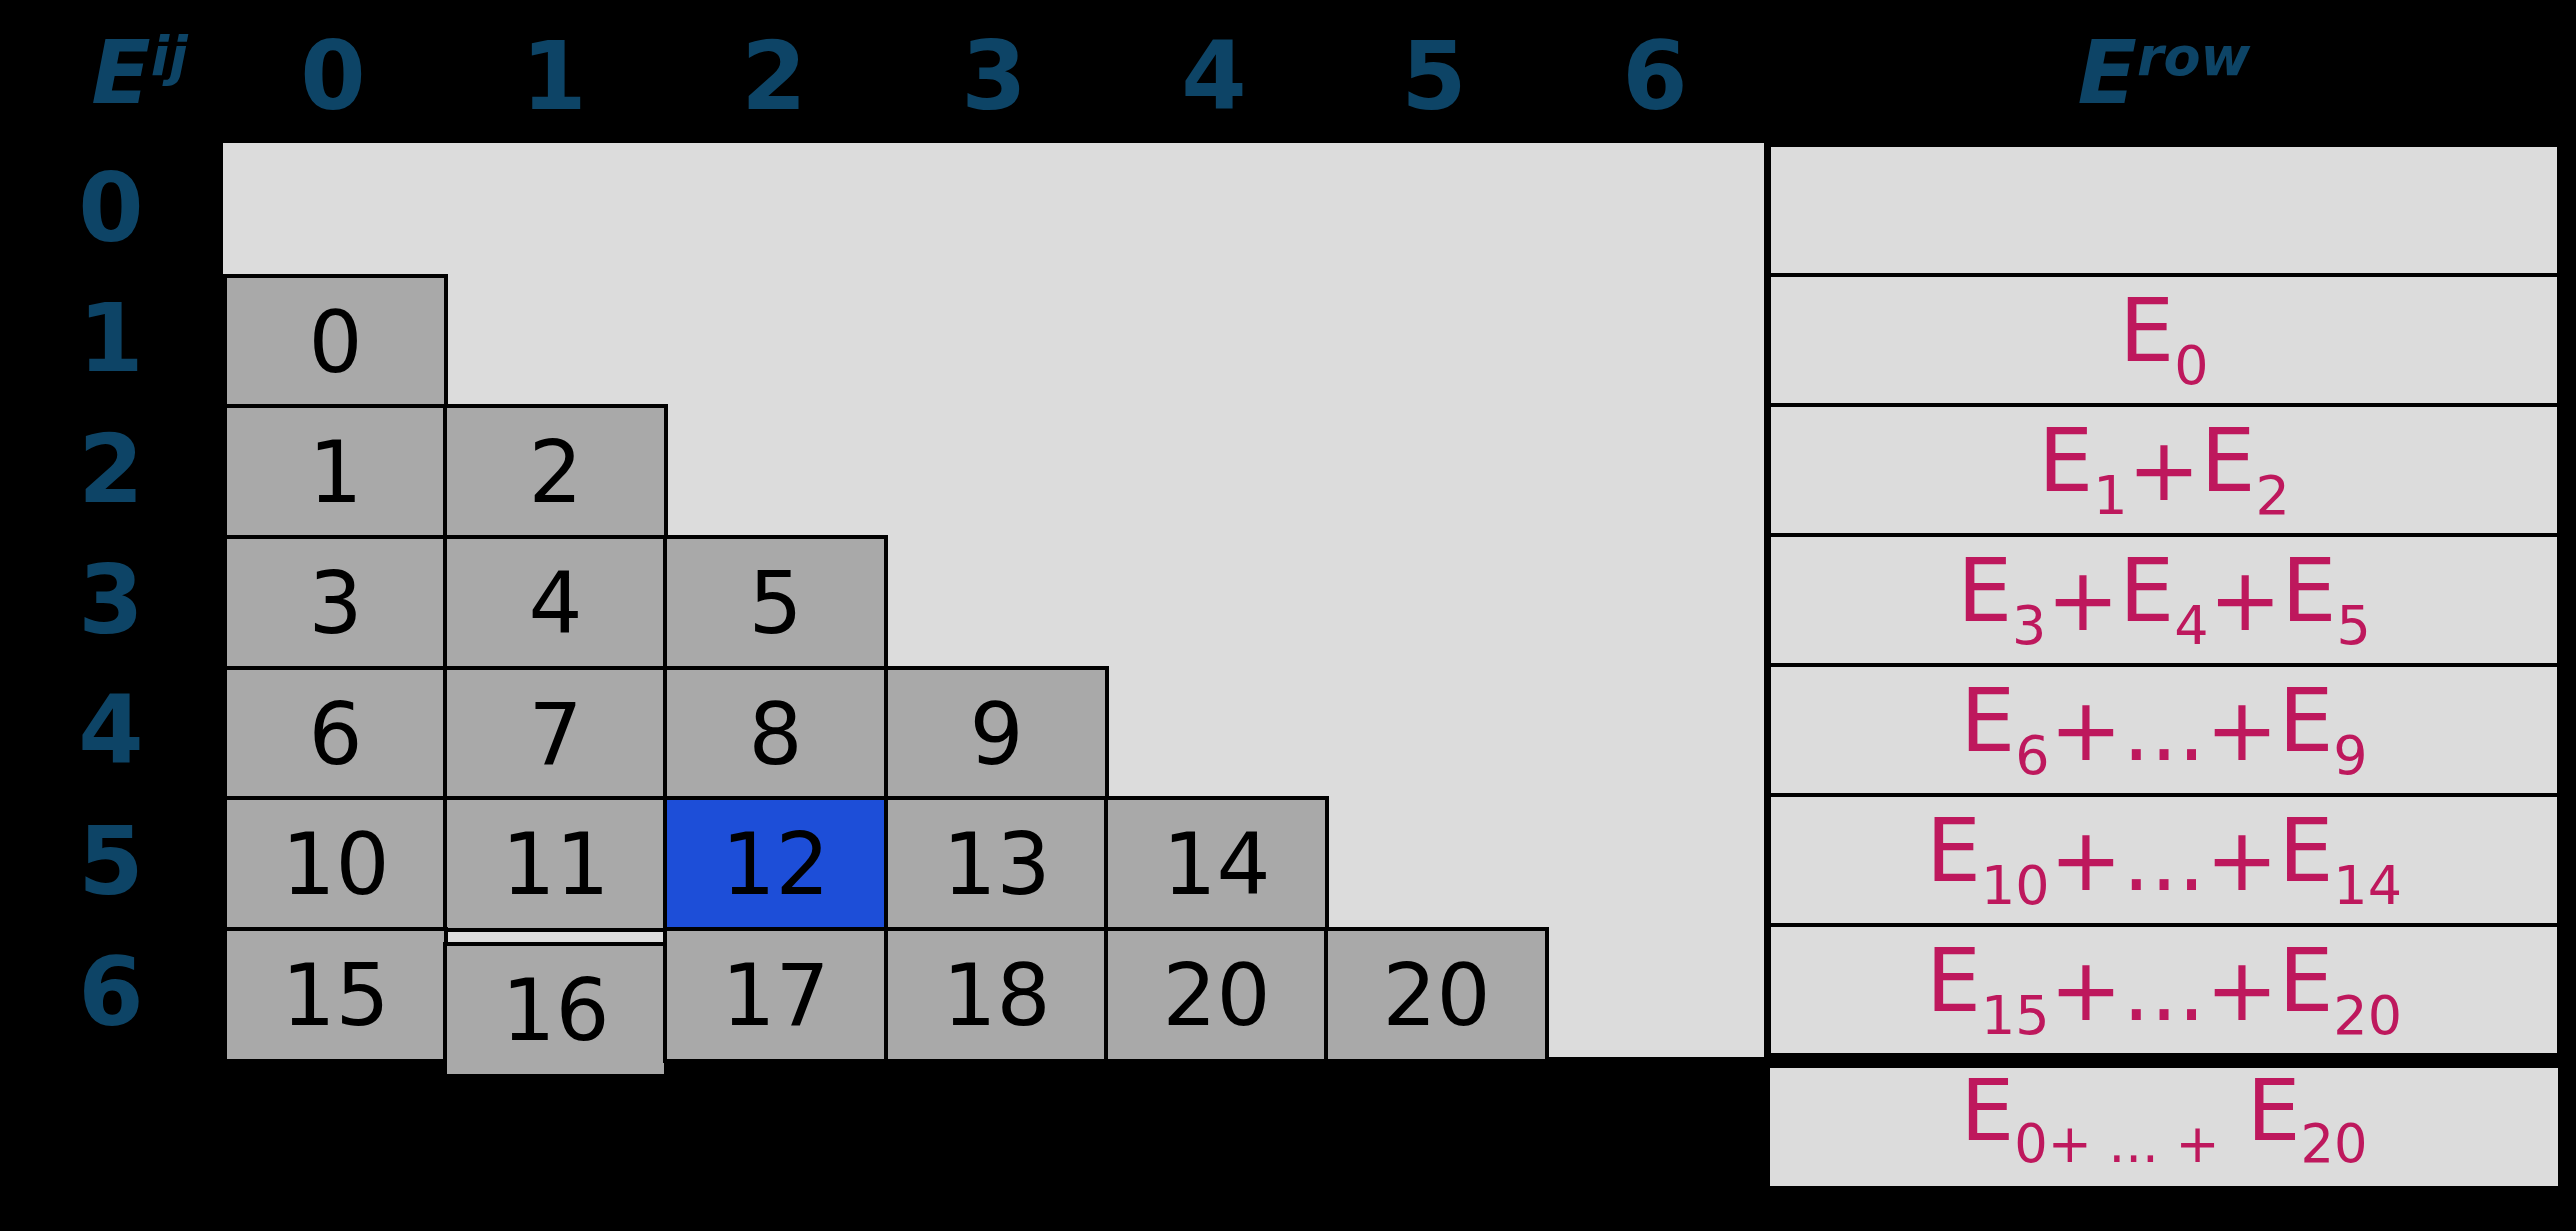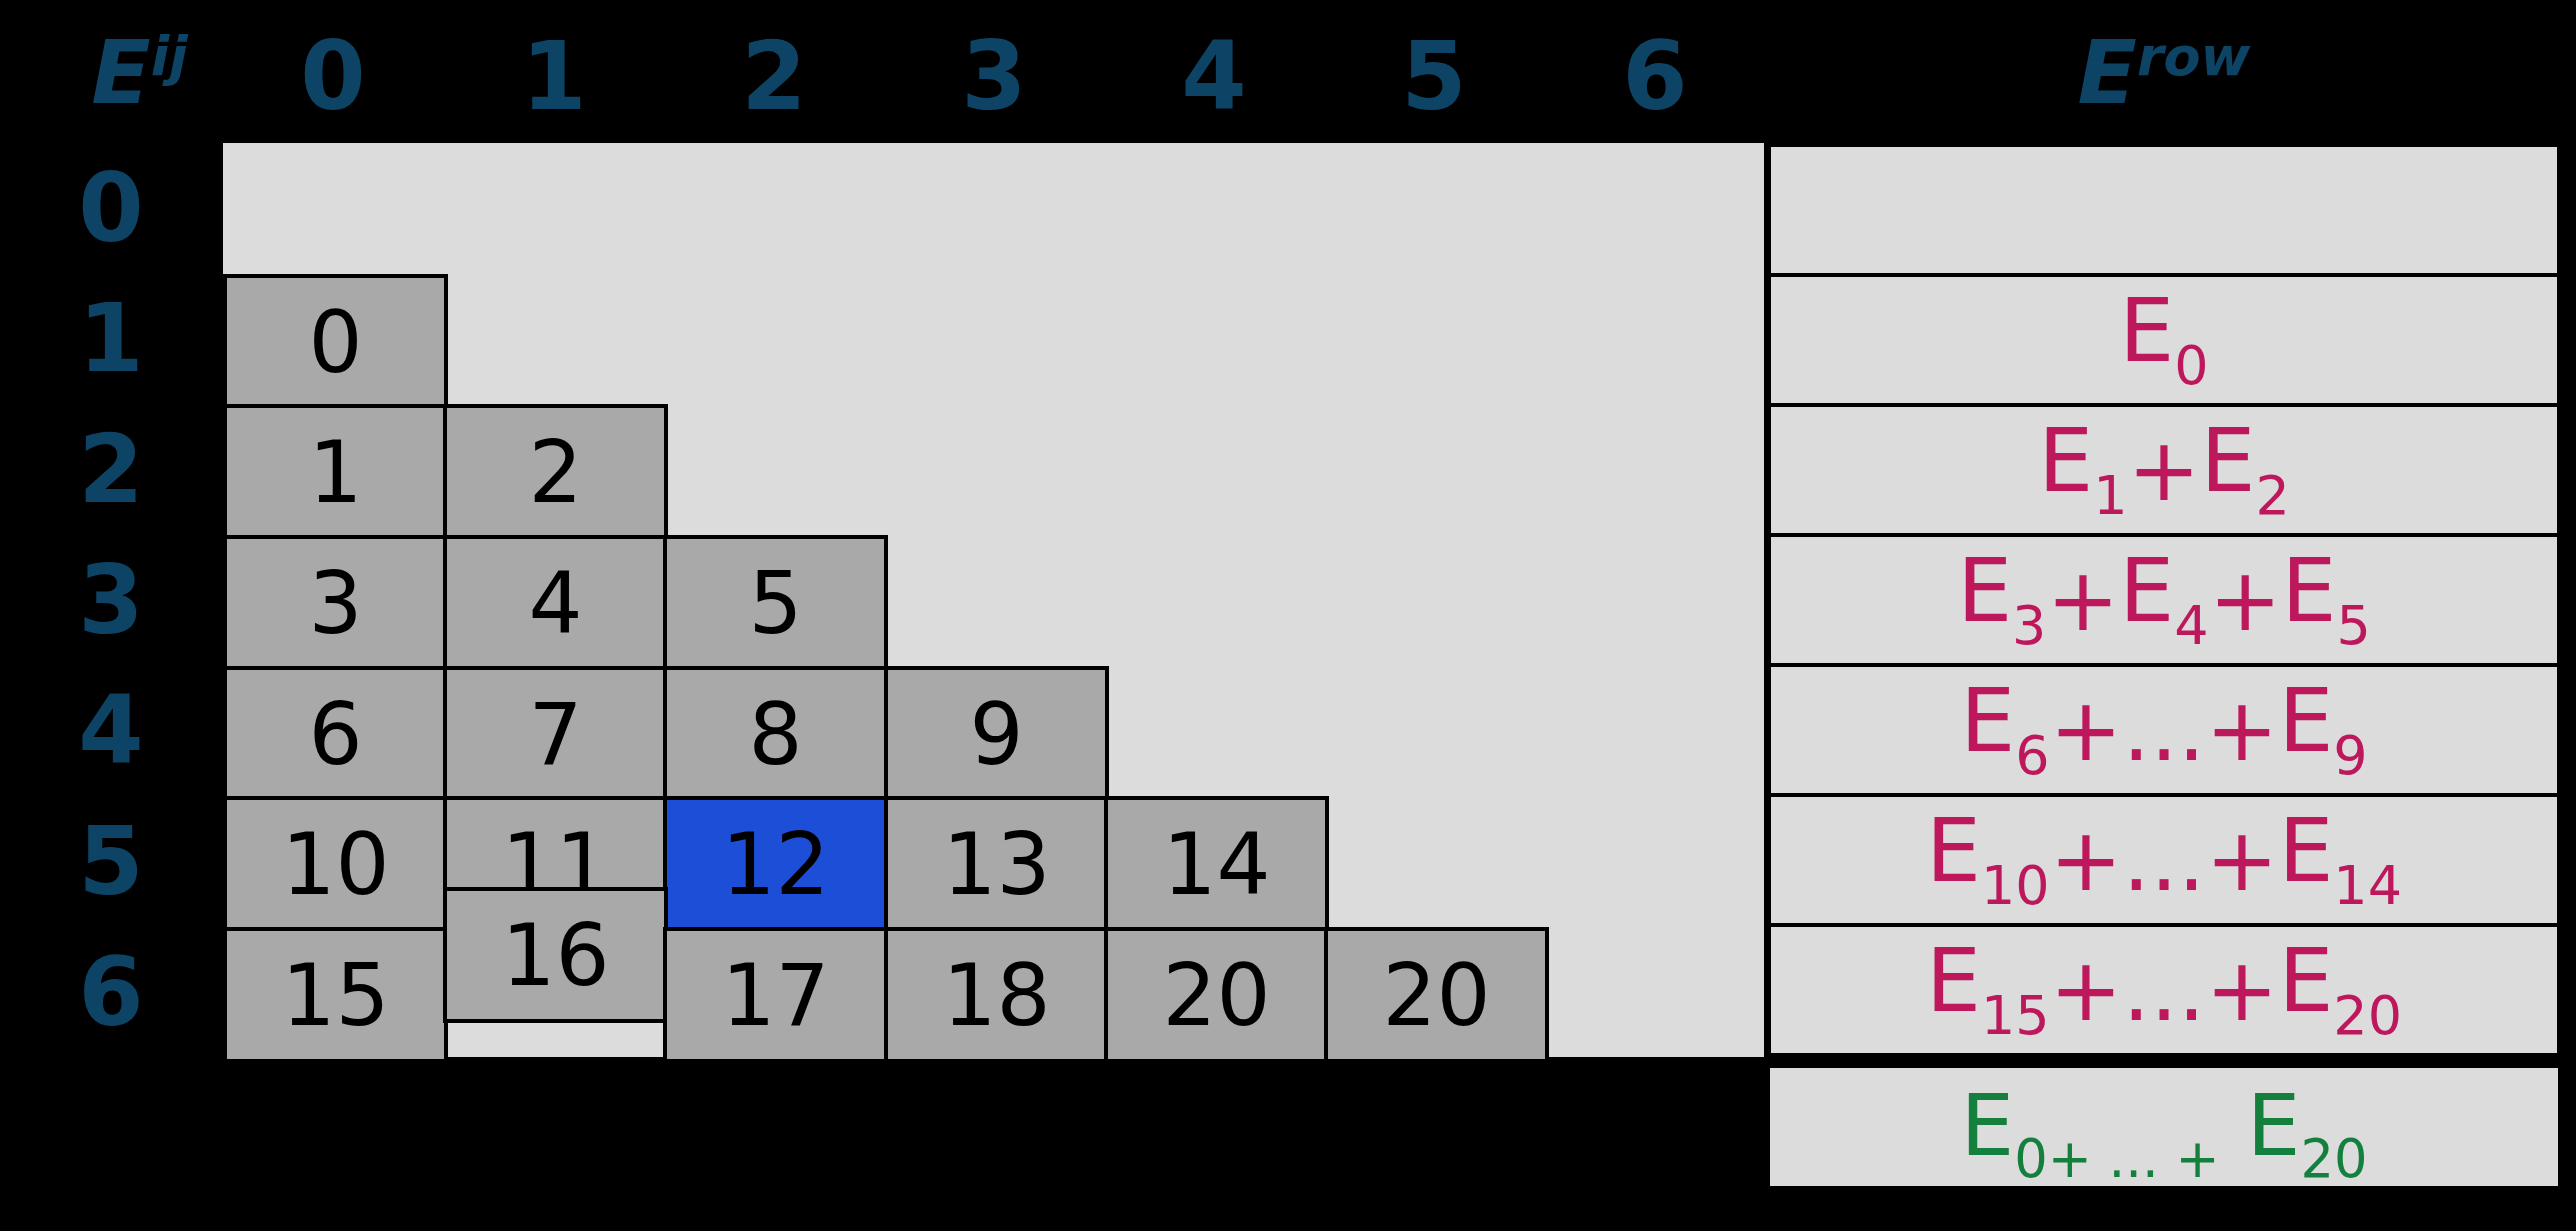--- a/index.html
+++ b/index.html
@@ -31,22 +31,22 @@
     display:flex;flex-direction:column;
   }
   .rrow{
     flex:1;display:flex;align-items:center;justify-content:center;
     font-size:87px;line-height:1;color:#be185d;border-bottom:4.9px solid #000;
   }
   .rrow:last-child{border-bottom:none;}
   
   .totalrow{
     position:absolute;box-sizing:border-box;border:3.9px solid #000;
-    display:flex;align-items:flex-end;justify-content:center;
-    font-size:85px;line-height:1;color:#15803d;
+    display:flex;align-items:flex-start;justify-content:center;
+    font-size:85px;line-height:1;color:#be185d;
   }
   .fpart{white-space:pre;}
   .sub{font-size:62%;vertical-align:-0.42em;}
 </style>
 </head>
 <body>
 
 <div class="stage">
 
   <div class="cornerlbl" id="corner" style="left: 61px; top: 29.5px; width: 157px; height: 118px; color: rgb(13, 68, 102);">
@@ -84,21 +84,21 @@
       <div class="cell" style="left: 0px; top: 523px; width: 225px; height: 136px; background: rgb(169, 169, 169); border-color: rgb(0, 0, 0);">6</div>
       <div class="cell" style="left: 220px; top: 523px; width: 225px; height: 136px; background: rgb(169, 169, 169); border-color: rgb(0, 0, 0);">7</div>
       <div class="cell" style="left: 440px; top: 523px; width: 225px; height: 136px; background: rgb(169, 169, 169); border-color: rgb(0, 0, 0);">8</div>
       <div class="cell" style="left: 661px; top: 523px; width: 225px; height: 136px; background: rgb(169, 169, 169); border-color: rgb(0, 0, 0);">9</div>
       <div class="cell" style="left: 0px; top: 653px; width: 225px; height: 136px; background: rgb(169, 169, 169); border-color: rgb(0, 0, 0);">10</div>
       <div class="cell" style="left: 220px; top: 653px; width: 225px; height: 136px; background: rgb(169, 169, 169); border-color: rgb(0, 0, 0);">11</div>
       <div class="cell" style="left: 440px; top: 653px; width: 225px; height: 136px; background: #1d4ed8; border-color: rgb(0, 0, 0);">12</div>
       <div class="cell" style="left: 661px; top: 653px; width: 225px; height: 136px; background: rgb(169, 169, 169); border-color: rgb(0, 0, 0);">13</div>
       <div class="cell" style="left: 881px; top: 653px; width: 225px; height: 136px; background: rgb(169, 169, 169); border-color: rgb(0, 0, 0);">14</div>
       <div class="cell" style="left: 0px; top: 784px; width: 225px; height: 136px; background: rgb(169, 169, 169); border-color: rgb(0, 0, 0);">15</div>
-      <div class="cell" style="left: 220px; top: 744px; width: 225px; height: 136px; background: rgb(169, 169, 169); border-color: rgb(0, 0, 0);">16</div>
+      <div class="cell" style="left: 220px; top: 799px; width: 225px; height: 136px; background: rgb(169, 169, 169); border-color: rgb(0, 0, 0);">16</div>
       <div class="cell" style="left: 440px; top: 784px; width: 225px; height: 136px; background: rgb(169, 169, 169); border-color: rgb(0, 0, 0);">17</div>
       <div class="cell" style="left: 661px; top: 784px; width: 225px; height: 136px; background: rgb(169, 169, 169); border-color: rgb(0, 0, 0);">18</div>
       <div class="cell" style="left: 881px; top: 784px; width: 225px; height: 136px; background: rgb(169, 169, 169); border-color: rgb(0, 0, 0);">20</div>
       <div class="cell" style="left: 1101px; top: 784px; width: 225px; height: 136px; background: rgb(169, 169, 169); border-color: rgb(0, 0, 0);">20</div>
     </div>
 
   <div class="cornerlbl" id="erowhead" style="left: 1767px; top: 29.5px; width: 794px; height: 118px; color: rgb(13, 68, 102);">
     <span>E</span>
       <span class="sub">row</span>
   </div>

